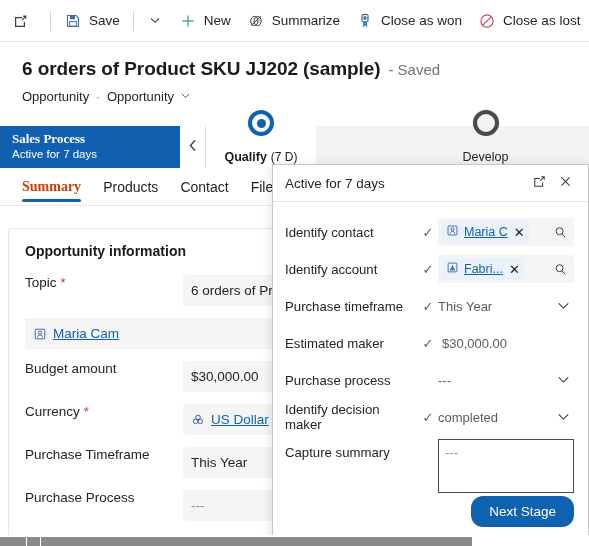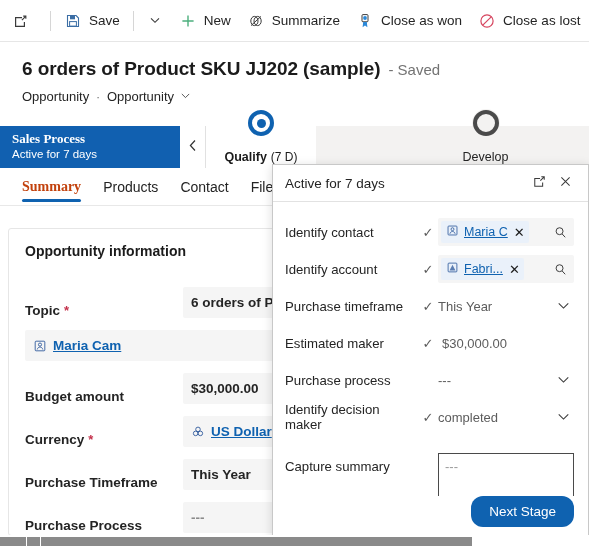--- a/index.html
+++ b/index.html
@@ -181,24 +181,23 @@
   }
   .section-title {
     font-size: 14px;
     font-weight: bold;
     color: #1b1b1b;
     padding-left: 16px;
     margin-bottom: 16px;
   }
   .f-row {
     display: flex;
-    align-items: flex-end;
+    align-items: flex-start;
     height: 43px;
     padding-left: 16px;
-    font-weight: bold;
   }
   .f-label {
     width: 158px;
     font-size: 13.5px;
     color: #242424;
     flex: 0 0 auto;
     display: flex;
     align-items: center;
   }
   .req { color: #c4314b; font-size: 13px; margin-left: 4px; }
@@ -686,21 +685,21 @@
         <div class="s-val">
           <span>completed</span>
           <span class="dd-caret">
             <svg width="13" height="13" viewBox="0 0 12 12">
                 <path d="M1.6 4L6 8.4 10.4 4" fill="none" stroke="#3b3b3b" stroke-width="1"></path>
               </svg>
           </span>
         </div>
       </div>
 
-      <div class="s-row" style="align-items:flex-start; margin-top:20px;">
+      <div class="s-row" style="align-items:flex-start; margin-top:6px;">
         <div class="s-label" style="padding-top:6px;">Capture summary</div>
         <div class="s-check"></div>
         <div class="s-textarea">
           <span>---</span>
         </div>
       </div>
     </div>
 
     <div class="flyout-foot">
       <button class="next-stage-btn">Next Stage</button>

